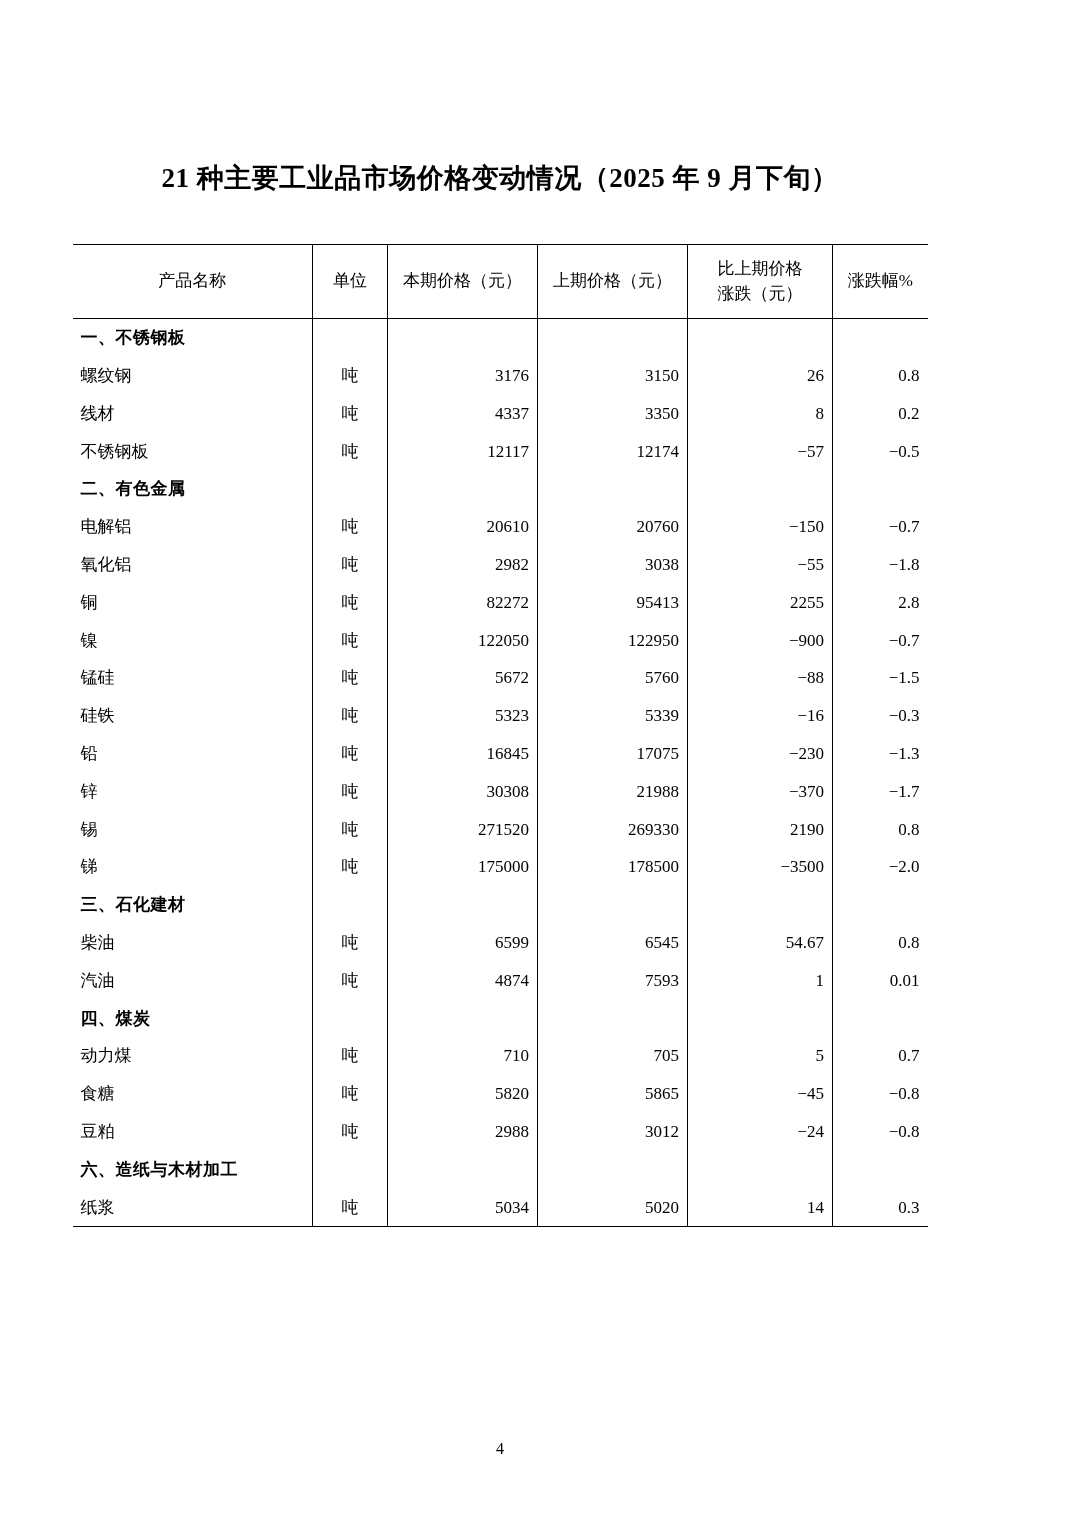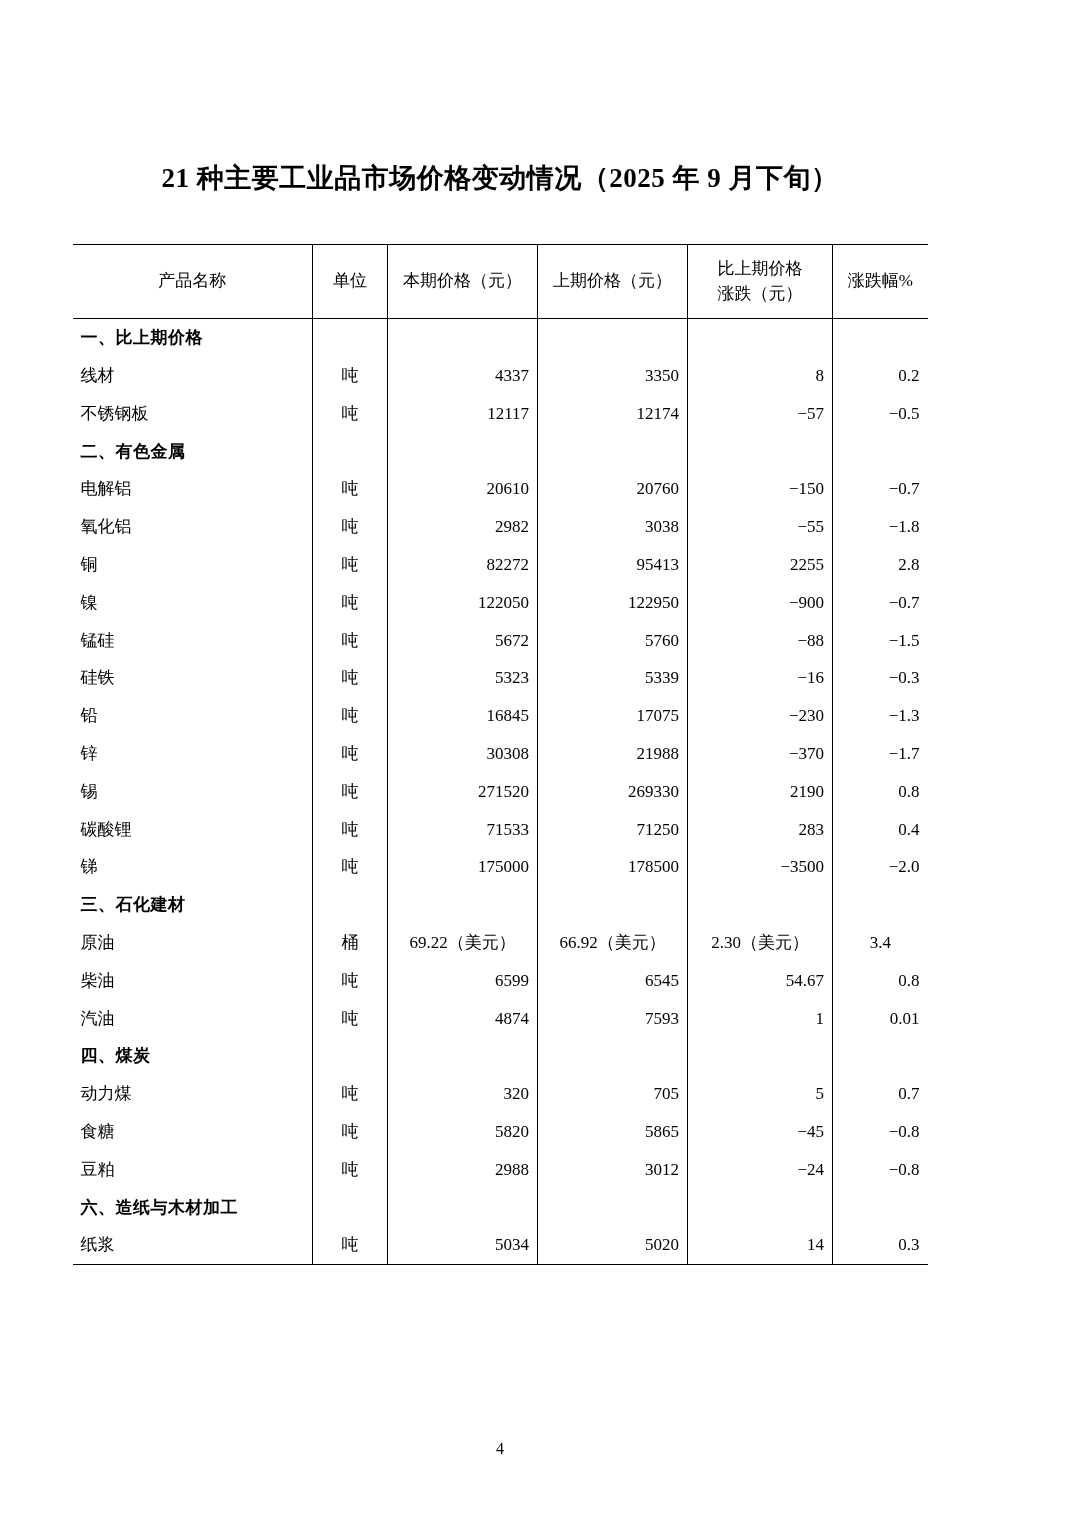--- a/index.html
+++ b/index.html
@@ -108,26 +108,34 @@
         <th>上期价格（元）</th>
         <th>
           <span>比上期价格</span><br>
           <span>涨跌（元）</span>
         </th>
         <th>涨跌幅%</th>
       </tr>
     </thead>
     <tbody id="table-body">
         <tr>
-          <td class="cat">一、比上期价格</td>
-          <td class="unit"></td>
-          <td class="num"></td>
-          <td class="num"></td>
-          <td class="num"></td>
-          <td class="num"></td>
+          <td class="cat">一、不锈钢板</td>
+          <td class="unit"></td>
+          <td class="num"></td>
+          <td class="num"></td>
+          <td class="num"></td>
+          <td class="num"></td>
+        </tr>
+        <tr>
+          <td class="name">螺纹钢</td>
+          <td class="unit">吨</td>
+          <td class="num">3176</td>
+          <td class="num">3150</td>
+          <td class="num">26</td>
+          <td class="num">0.8</td>
         </tr>
         <tr>
           <td class="name">线材</td>
           <td class="unit">吨</td>
           <td class="num">4337</td>
           <td class="num">3350</td>
           <td class="num">8</td>
           <td class="num">0.2</td>
         </tr>
         <tr>
@@ -212,52 +220,36 @@
         </tr>
         <tr>
           <td class="name">锡</td>
           <td class="unit">吨</td>
           <td class="num">271520</td>
           <td class="num">269330</td>
           <td class="num">2190</td>
           <td class="num">0.8</td>
         </tr>
         <tr>
-          <td class="name">碳酸锂</td>
-          <td class="unit">吨</td>
-          <td class="num">71533</td>
-          <td class="num">71250</td>
-          <td class="num">283</td>
-          <td class="num">0.4</td>
-        </tr>
-        <tr>
           <td class="name">锑</td>
           <td class="unit">吨</td>
           <td class="num">175000</td>
           <td class="num">178500</td>
           <td class="num">−3500</td>
           <td class="num">−2.0</td>
         </tr>
         <tr>
           <td class="cat">三、石化建材</td>
           <td class="unit"></td>
           <td class="num"></td>
           <td class="num"></td>
           <td class="num"></td>
           <td class="num"></td>
         </tr>
         <tr>
-          <td class="name">原油</td>
-          <td class="unit">桶</td>
-          <td class="num-c">69.22（美元）</td>
-          <td class="num-c">66.92（美元）</td>
-          <td class="num-c">2.30（美元）</td>
-          <td class="num-c">3.4</td>
-        </tr>
-        <tr>
           <td class="name">柴油</td>
           <td class="unit">吨</td>
           <td class="num">6599</td>
           <td class="num">6545</td>
           <td class="num">54.67</td>
           <td class="num">0.8</td>
         </tr>
         <tr>
           <td class="name">汽油</td>
           <td class="unit">吨</td>
@@ -270,21 +262,21 @@
           <td class="cat">四、煤炭</td>
           <td class="unit"></td>
           <td class="num"></td>
           <td class="num"></td>
           <td class="num"></td>
           <td class="num"></td>
         </tr>
         <tr>
           <td class="name">动力煤</td>
           <td class="unit">吨</td>
-          <td class="num">320</td>
+          <td class="num">710</td>
           <td class="num">705</td>
           <td class="num">5</td>
           <td class="num">0.7</td>
         </tr>
         <tr>
           <td class="name">食糖</td>
           <td class="unit">吨</td>
           <td class="num">5820</td>
           <td class="num">5865</td>
           <td class="num">−45</td>

